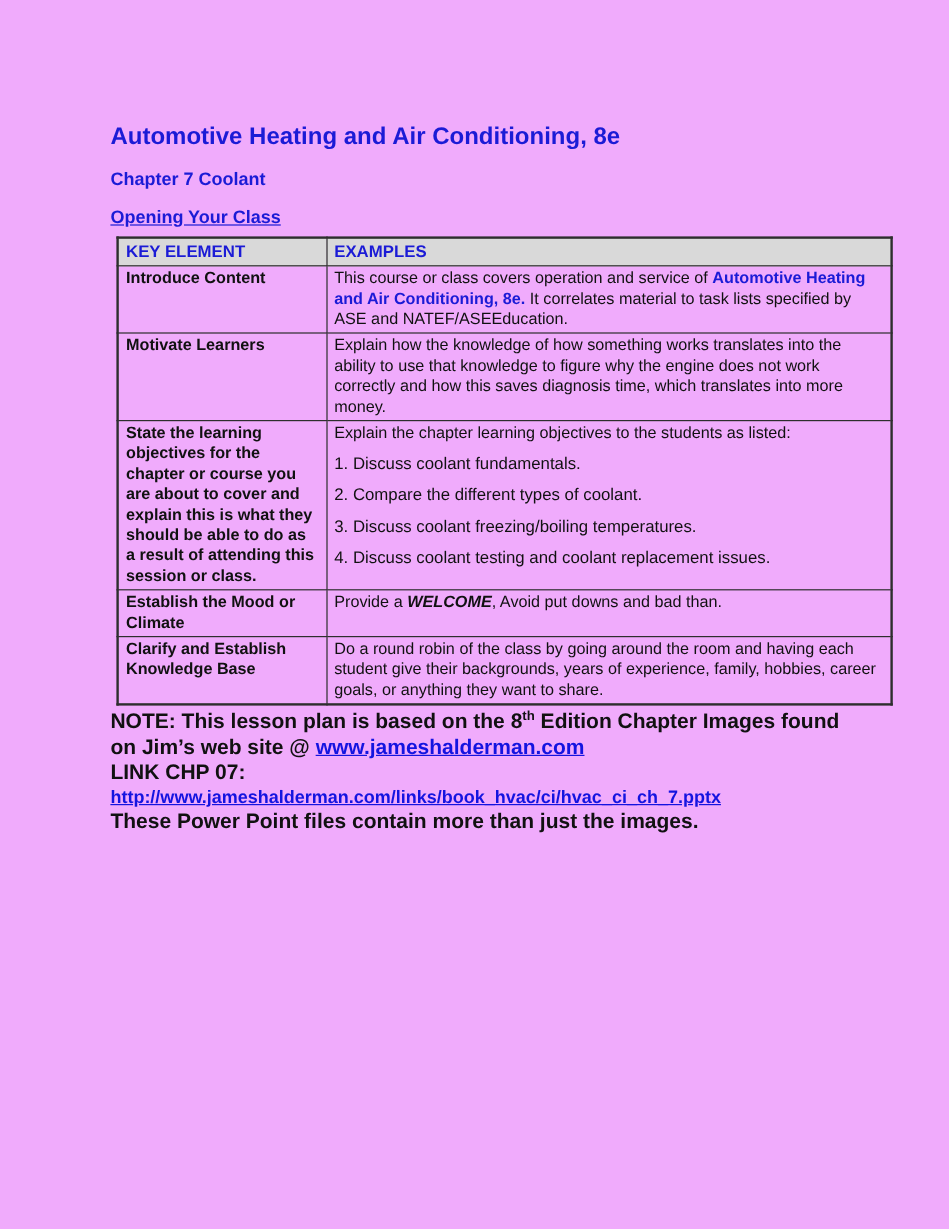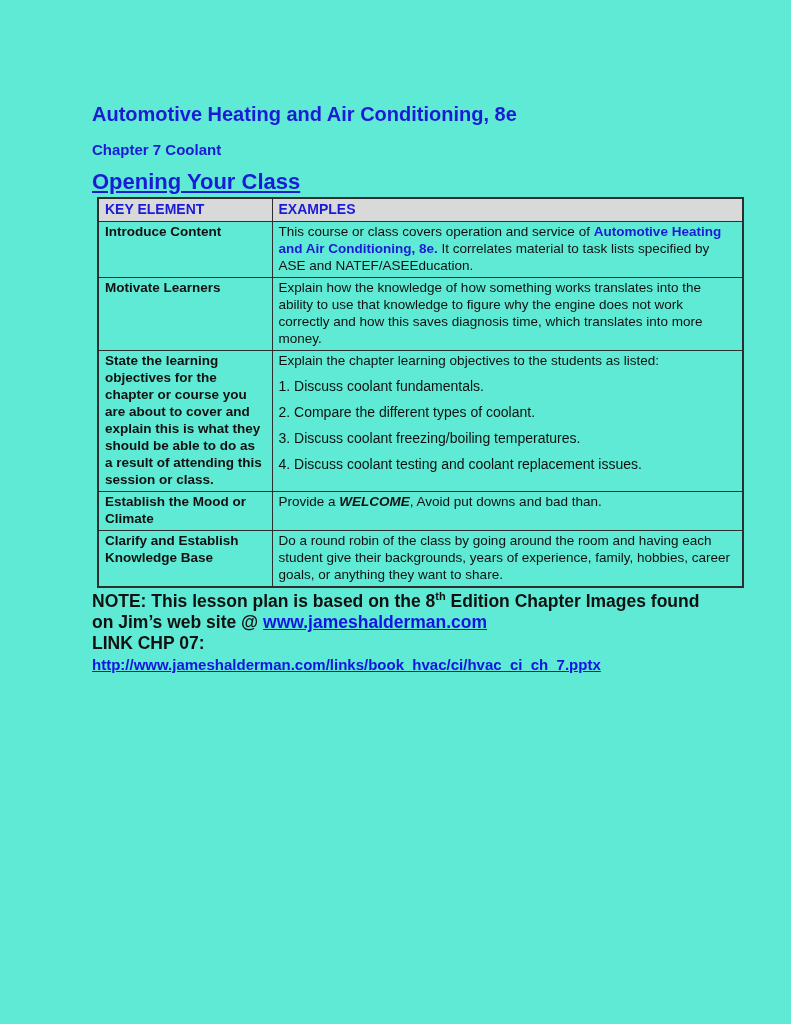--- a/index.html
+++ b/index.html
@@ -7,37 +7,37 @@
     --link:#1414e0;
     --header-bg:#d9d9d9;
     --border:#2e2e2e;
     --text:#111111;
   }
   *{box-sizing:border-box;}
   html,body{margin:0;padding:0;background:#ffffff;}
   .page{
     width:791px;height:1024px;
     padding:103px 60px 0 92px;
-    background:#5eead4;
+    background:#f0abfc;
     font-family:"Liberation Sans", sans-serif;
     color:var(--text);
   }
   .doc-title{
     color:var(--accent);
     font-size:20px;font-weight:bold;
     margin:0 0 14px 0;line-height:22px;
   }
   .chapter-heading{
     color:var(--accent);
     font-size:15px;font-weight:bold;
     margin:0 0 12px 0;line-height:21px;
   }
   .section-heading{
     color:var(--accent);
-    font-size:22px;font-weight:bold;
+    font-size:15px;font-weight:bold;
     text-decoration:underline;
     margin:0 0 6px 0;line-height:19px;
   }
   table.lesson{
     border-collapse:collapse;
     width:647px;
     margin-left:5px;
     border:2px solid var(--border);
   }
   table.lesson th, table.lesson td{
@@ -117,15 +117,16 @@
         <td class="key">Clarify and Establish Knowledge Base</td>
         <td class="ex">Do a round robin of the class by going around the room and having each student give their backgrounds, years of experience, family, hobbies, career goals, or anything they want to share.</td>
       </tr>
     </tbody>
   </table>
 
   <div class="footer">
     <p class="note-line"><span>NOTE: This lesson plan is based on the 8</span><sup>th</sup><span> Edition Chapter Images found on Jim’s web site @ </span><a class="link">www.jameshalderman.com</a></p>
     <p class="note-line">LINK CHP 07:</p>
     <p class="url-line"><a class="link">http://www.jameshalderman.com/links/book_hvac/ci/hvac_ci_ch_7.pptx</a></p>
+    <p class="note-line">These Power Point files contain more than just the images.</p>
   </div>
 
 </div>
 
 </body></html>

